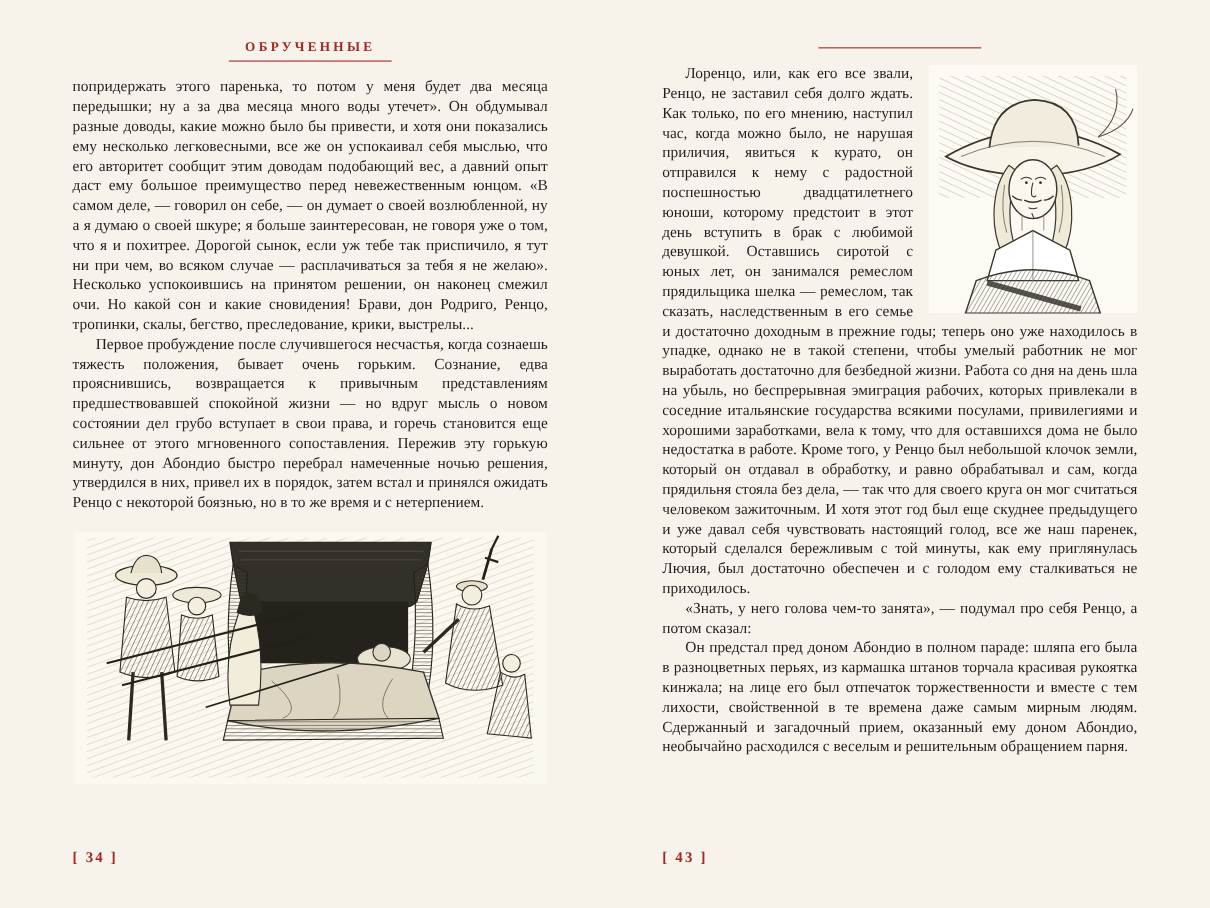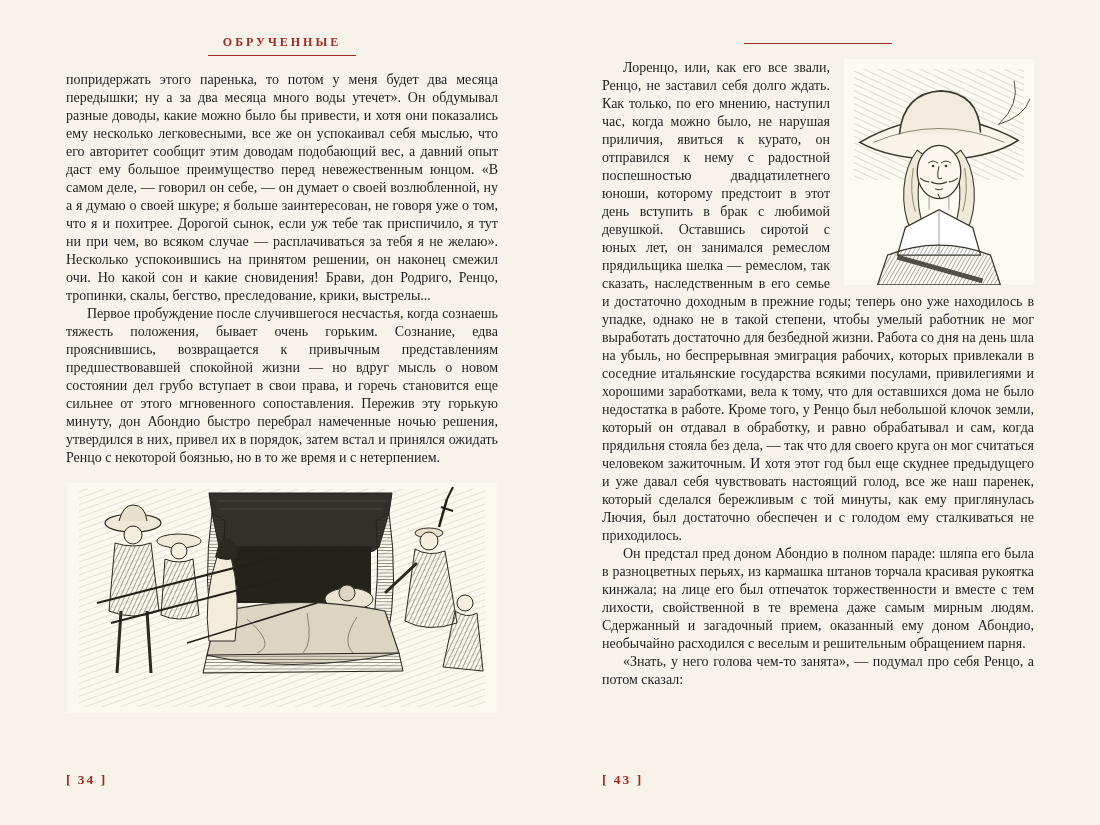--- a/index.html
+++ b/index.html
@@ -171,19 +171,19 @@
 
             <path d="M62,170 L96,152 L130,170 L138,198 L54,198 Z" fill="#ffffff" stroke="#39362c" stroke-width="1.3"></path>
             <path d="M96,152 L96,198" stroke="#8a8474" stroke-width="0.8"></path>
 
             <path d="M34,228 L44,198 Q70,188 96,188 Q122,188 148,198 L158,228 Z" fill="url(#pp2)" stroke="#39362c" stroke-width="1.3"></path>
             <path d="M54,200 L140,224" stroke="#2e2b23" stroke-width="5" opacity="0.8"></path>
           </svg>
         </span>
         <span>Лоренцо, или, как его все звали, Ренцо, не заставил себя долго ждать. Как только, по его мнению, наступил час, когда можно было, не нарушая приличия, явиться к курато, он отправился к нему с радостной поспешностью двадцатилетнего юноши, которому предстоит в этот день вступить в брак с любимой девушкой. Оставшись сиротой с юных лет, он занимался ремеслом прядильщика шелка — ремеслом, так сказать, наследственным в его семье и достаточно доходным в прежние годы; теперь оно уже находилось в упадке, однако не в такой степени, чтобы умелый работник не мог выработать достаточно для безбедной жизни. Работа со дня на день шла на убыль, но беспрерывная эмиграция рабочих, которых привлекали в соседние итальянские государства всякими посулами, привилегиями и хорошими заработками, вела к тому, что для оставшихся дома не было недостатка в работе. Кроме того, у Ренцо был небольшой клочок земли, который он отдавал в обработку, и равно обрабатывал и сам, когда прядильня стояла без дела, — так что для своего круга он мог считаться человеком зажиточным. И хотя этот год был еще скуднее предыдущего и уже давал себя чувствовать настоящий голод, все же наш паренек, который сделался бережливым с той минуты, как ему приглянулась Лючия, был достаточно обеспечен и с голодом ему сталкиваться не приходилось.</span>
       </p>
+      <p>«Знать, у него голова чем-то занята», — подумал про себя Ренцо, а потом сказал:</p>
       <p>Он предстал пред доном Абондио в полном параде: шляпа его была в разноцветных перьях, из кармашка штанов торчала красивая рукоятка кинжала; на лице его был отпечаток торжественности и вместе с тем лихости, свойственной в те времена даже самым мирным людям. Сдержанный и загадочный прием, оказанный ему доном Абондио, необычайно расходился с веселым и решительным обращением парня.</p>
-      <p>«Знать, у него голова чем-то занята», — подумал про себя Ренцо, а потом сказал:</p>
     </div>
     <div class="folio">[ 43 ]</div>
   </div>
 
 </div>
 
 </body></html>

